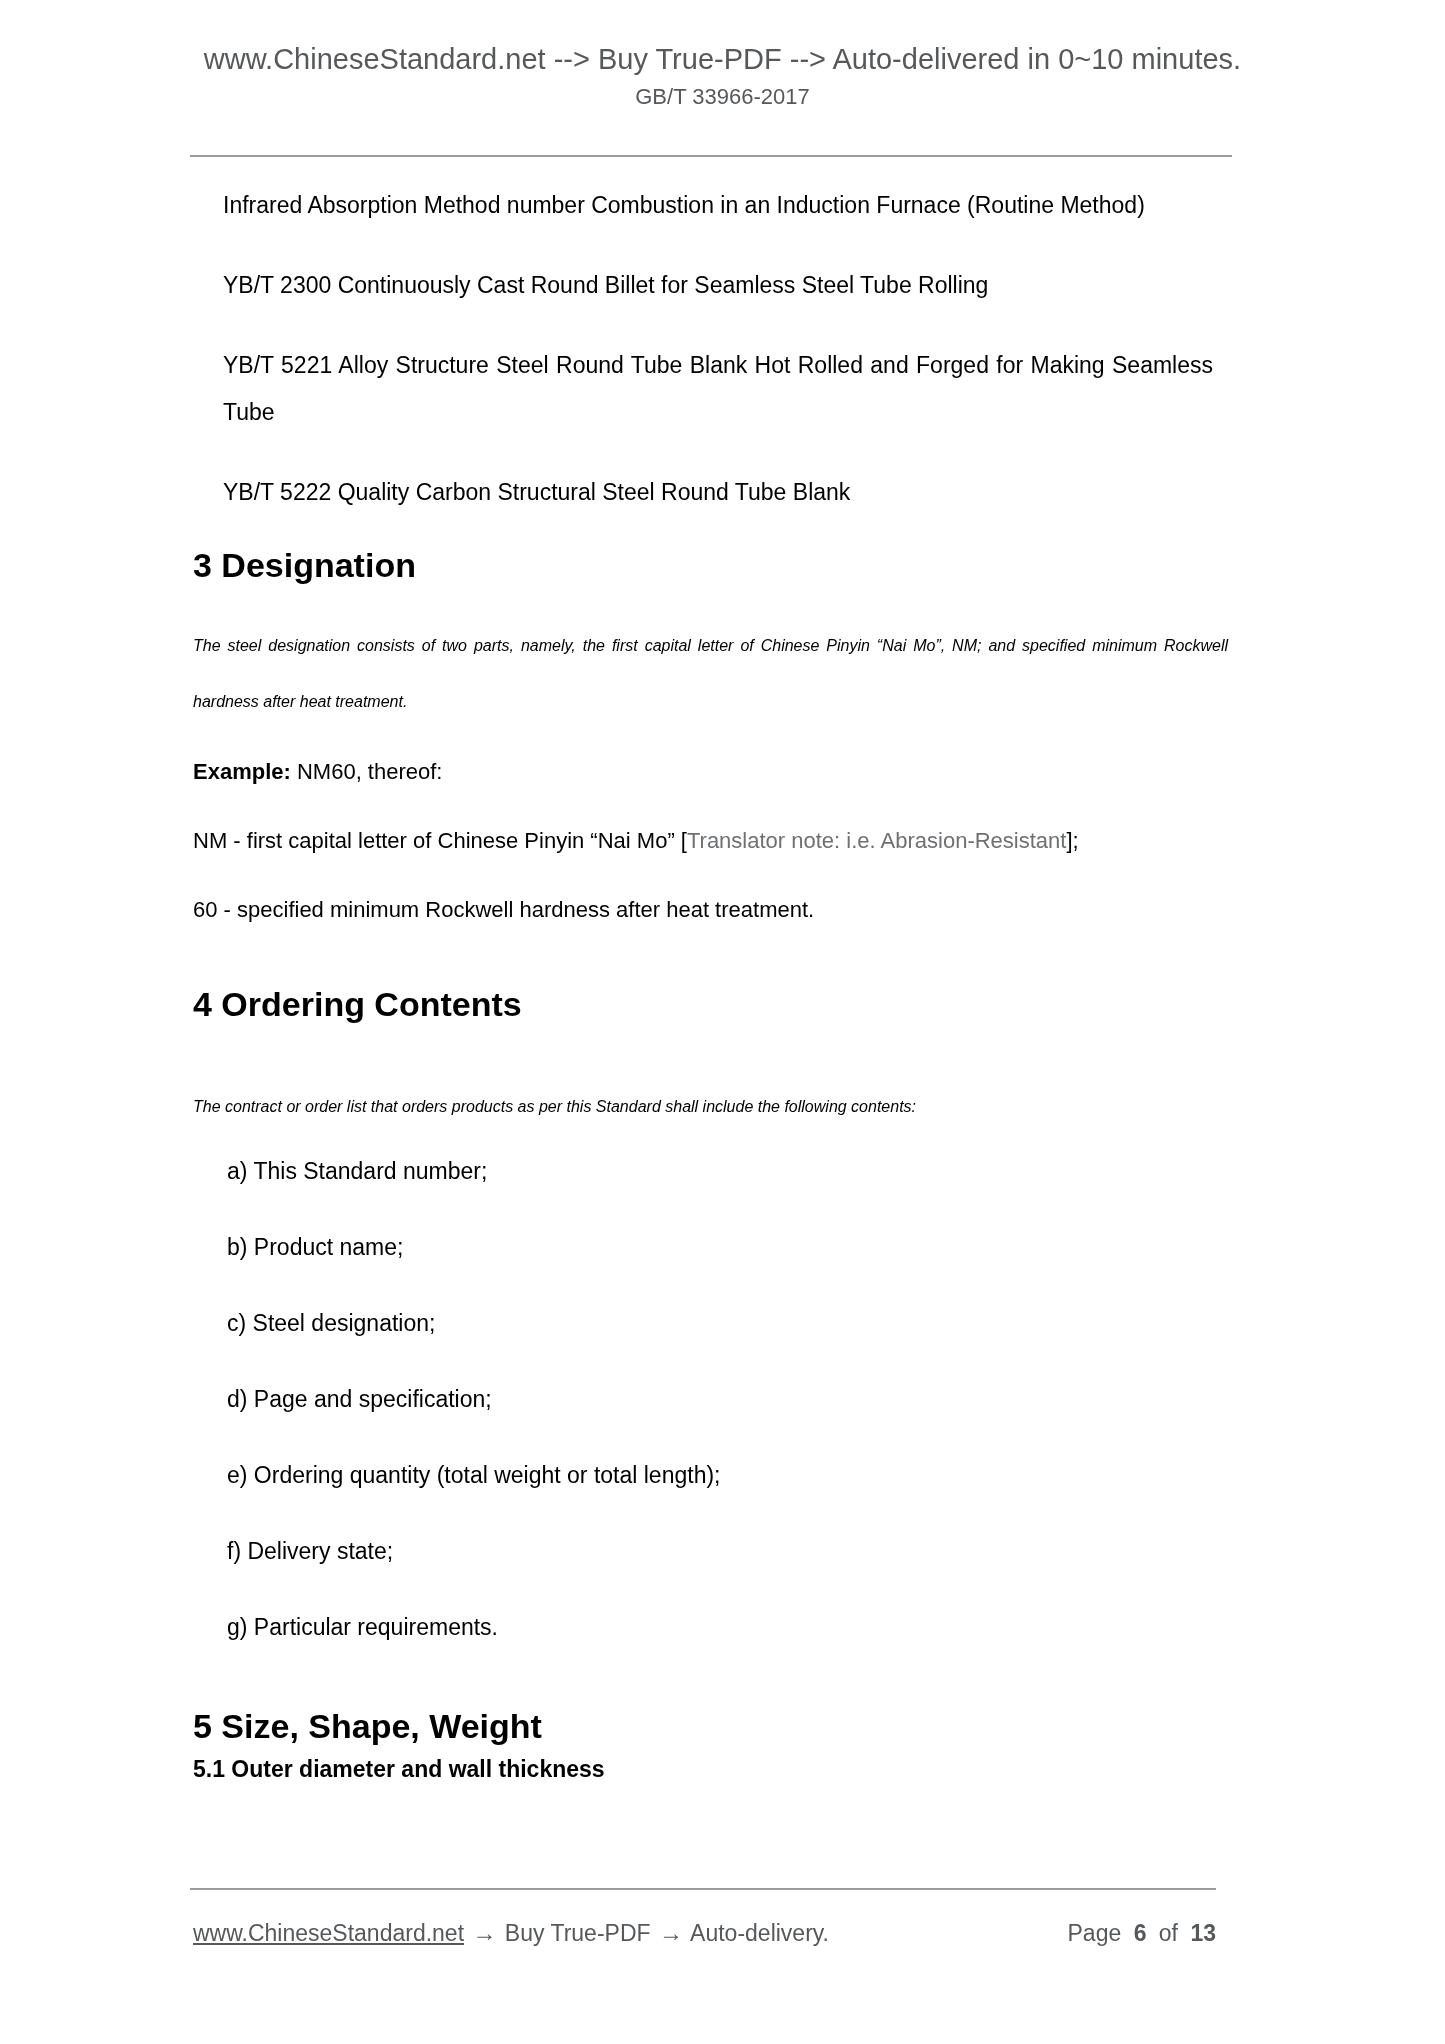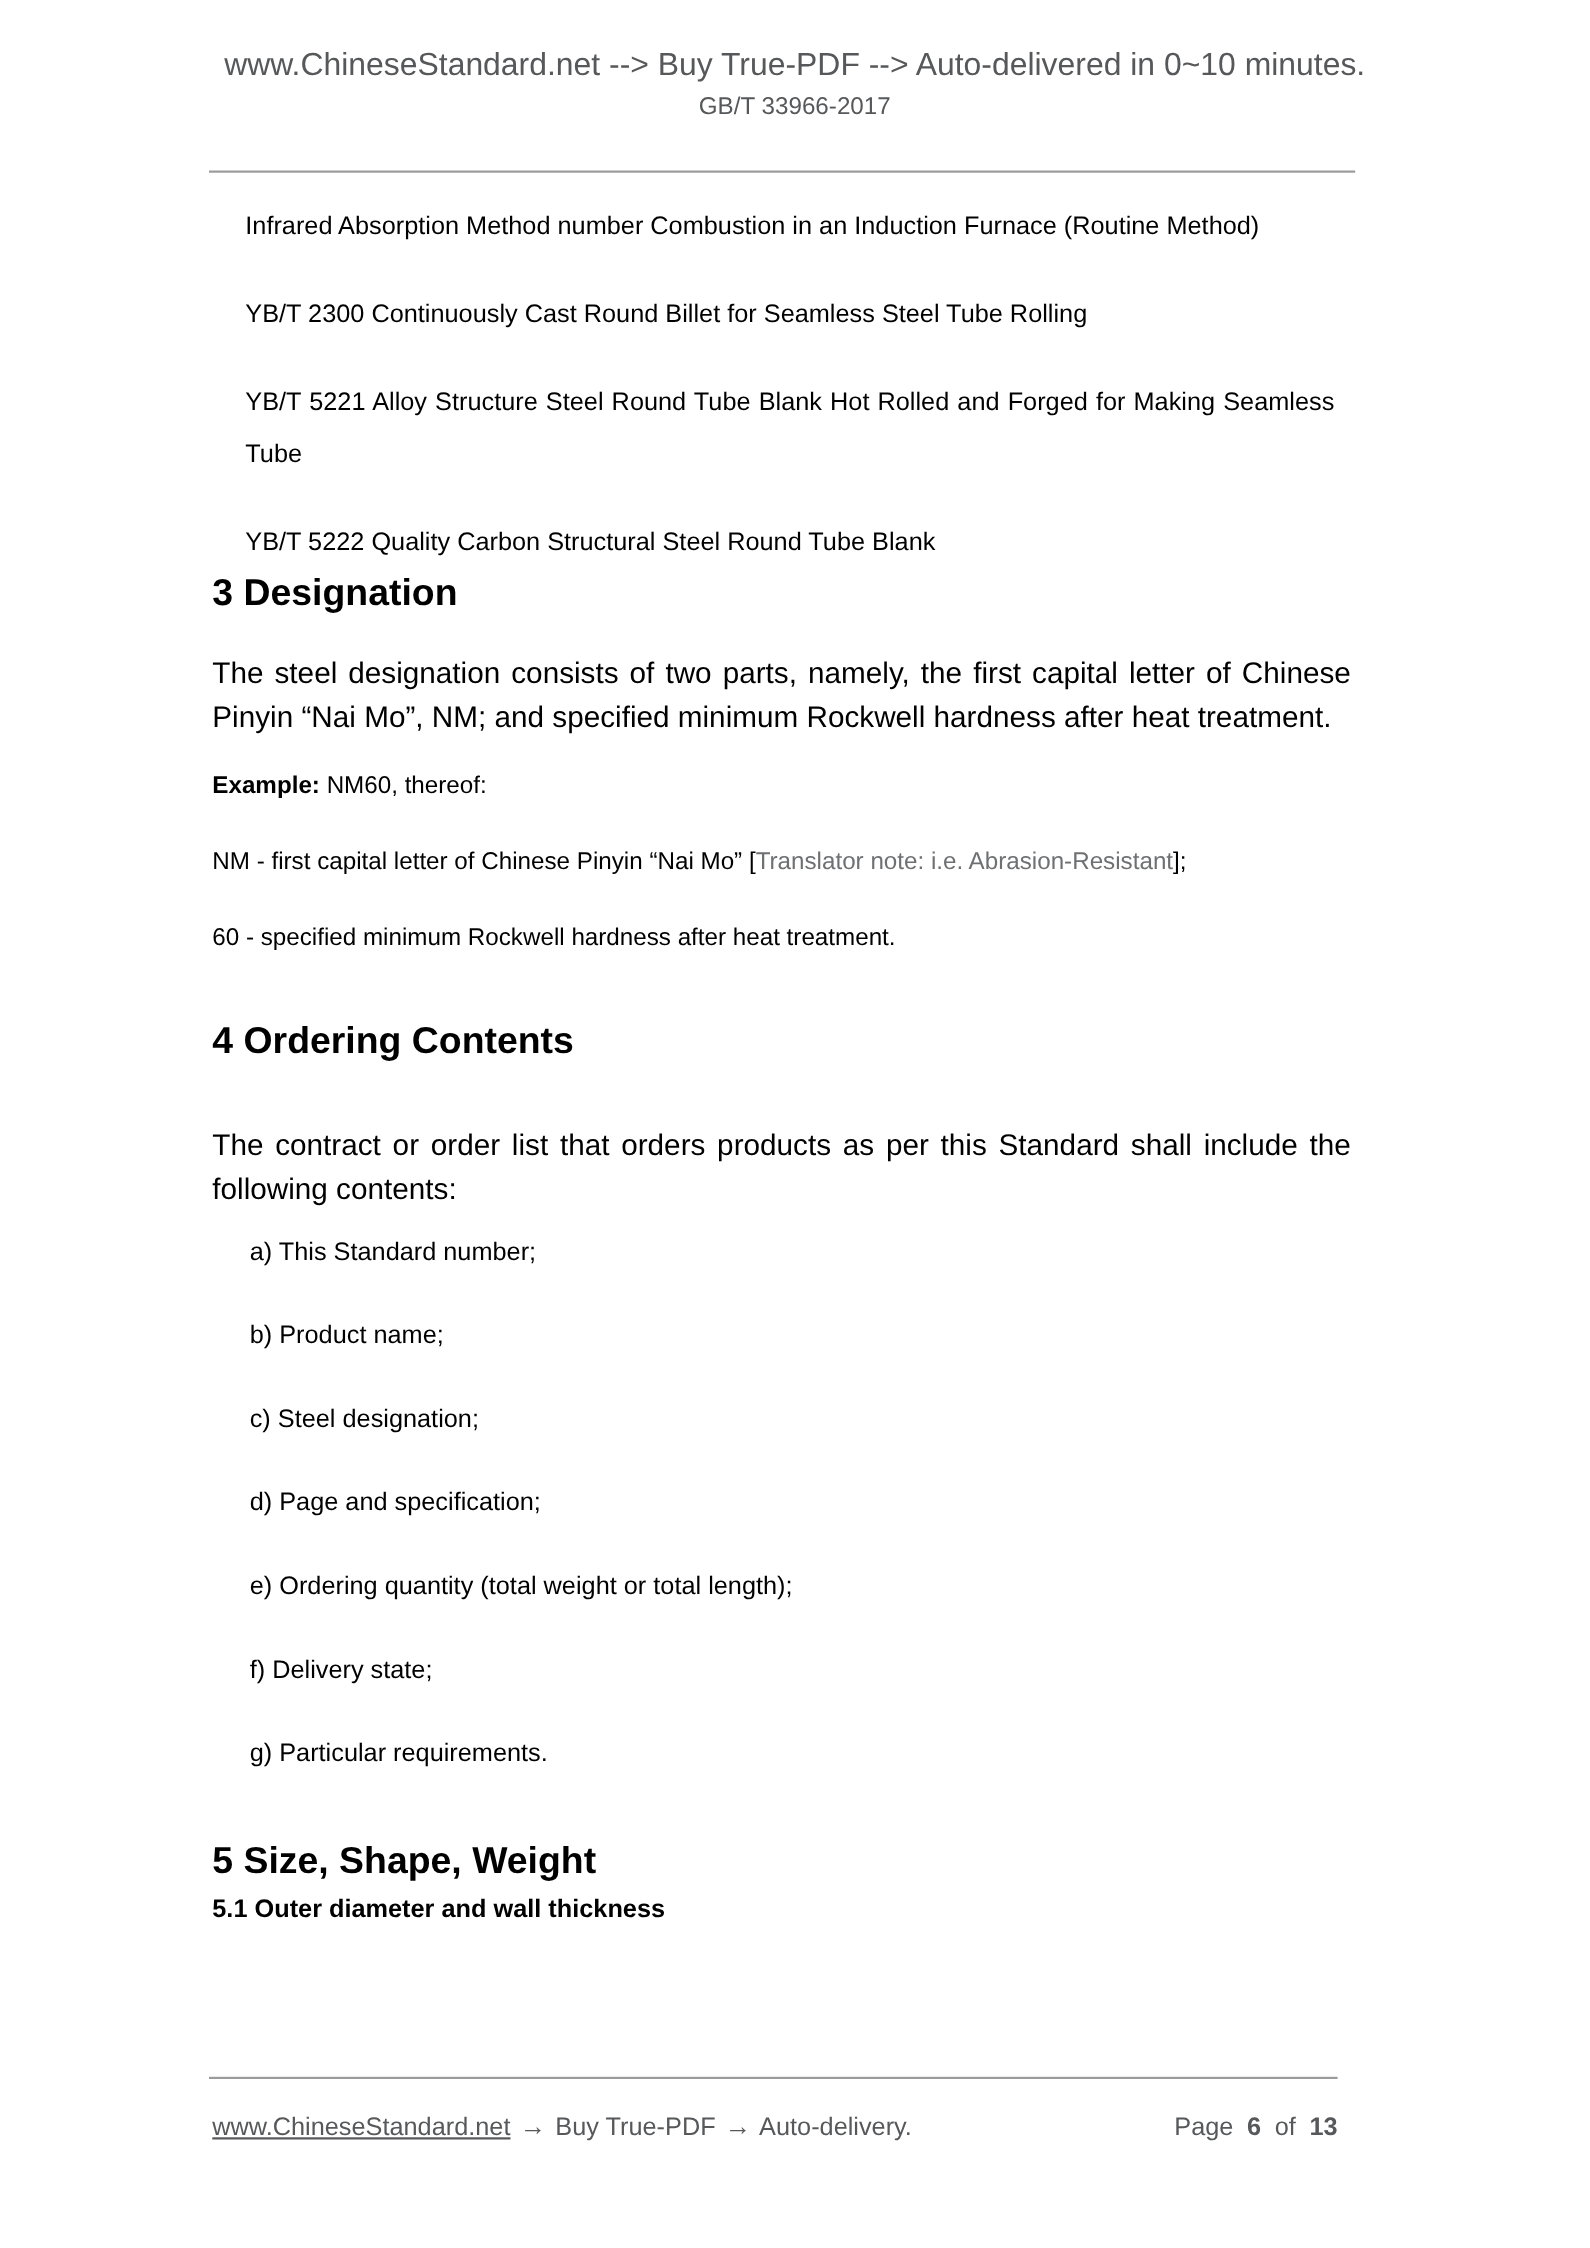--- a/index.html
+++ b/index.html
@@ -25,27 +25,28 @@
     margin-left: 30px; width: 990px;
     text-align: justify;
     font-size: 23px; line-height: 47px;
     margin-top: 33px;
   }
   .p-ref.first { margin-top: 25px; }
   .h2 {
     font-weight: bold; font-size: 34px; line-height: 42px;
     color: #000000;
   }
-  .h2-s3 { margin-top: 2px; }
+  .h2-s3 { margin-top: 28px; }
   .h2-s4 { margin-top: 58px; }
   .h2-s5 { margin-top: 54px; }
   .p-body {
     text-align: justify;
-    font-size: 27px; line-height: 40px;
+    font-size: 16px; line-height: 56px;
     width: 1035px;
+    font-style: italic;
   }
   .p-body.s3 { margin-top: 32px; }
   .p-body.s4 { margin-top: 54px; }
   .p-note { font-size: 22px; line-height: 30px; margin-top: 39px; }
   .p-note.first-note { margin-top: 27px; }
   .bold { font-weight: bold; }
   .gray-note { color: #6f7072; }
   .list { margin-left: 34px; }
   .li { font-size: 23px; line-height: 47px; margin-top: 29px; }
   .li.first { margin-top: 13px; }

